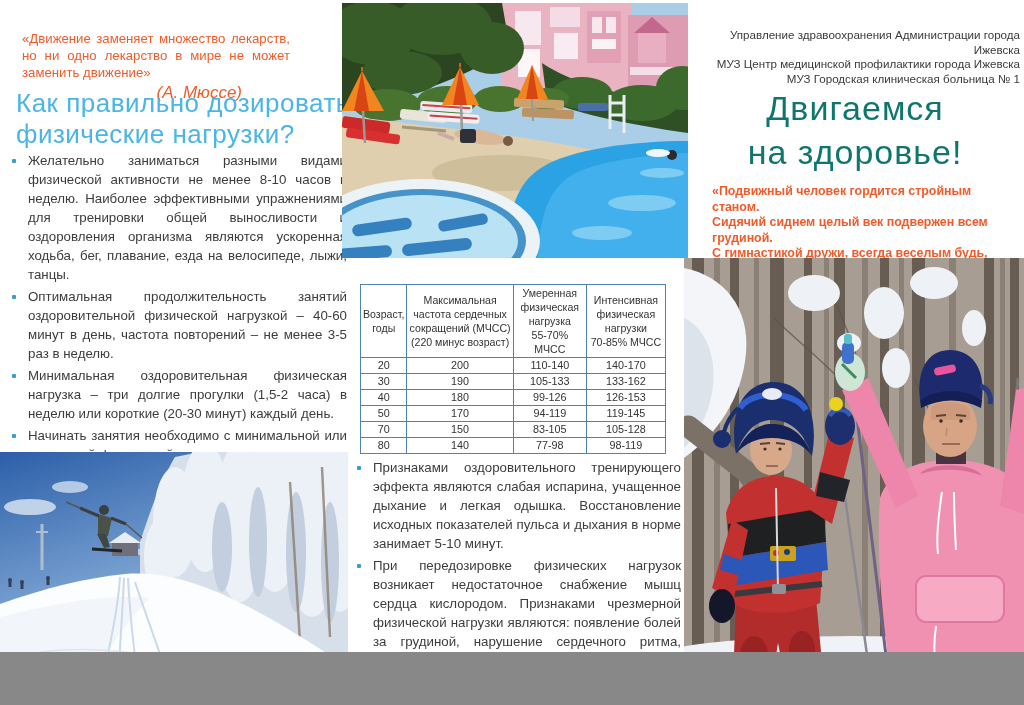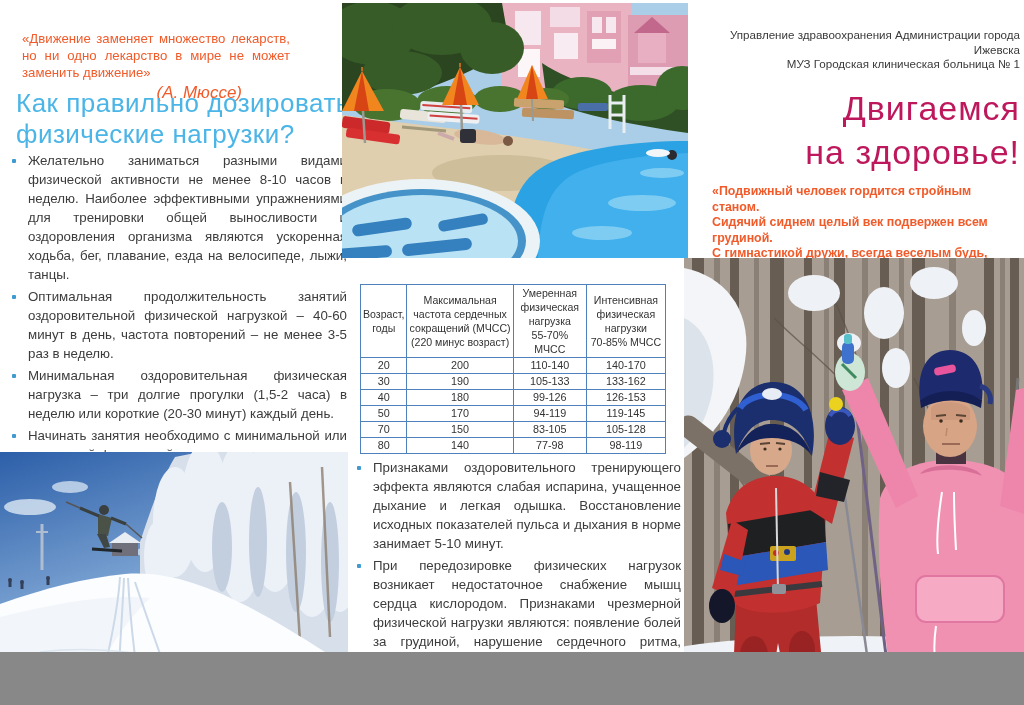--- a/index.html
+++ b/index.html
@@ -28,22 +28,22 @@
   .table-wrap{position:absolute;left:360px;top:284px;width:306px;}
   table.pulse{border-collapse:collapse;width:306px;font-size:10.6px;color:#333;}
   table.pulse td,table.pulse th{border:1px solid #4f81bd;text-align:center;vertical-align:middle;
     padding:1px 2px;font-weight:normal;}
   table.pulse th{white-space:pre-line;line-height:14px;height:58px;}
   table.pulse td{height:13px;line-height:13px;font-size:10.8px;padding:1px 0;}
   .bullets-center{position:absolute;left:351px;top:458px;width:330px;}
   
   .org-lines{position:absolute;left:690px;top:28px;width:330px;text-align:right;
     font-size:11.6px;line-height:14.5px;color:#3a3a3a;}
-  .title-right{position:absolute;left:690px;top:86px;width:330px;text-align:right;
-    color:#be185d;font-size:34px;line-height:44px;letter-spacing:1px;}
+  .title-right{position:absolute;left:690px;top:86px;width:330px;text-align:center;
+    color:#0f766e;font-size:34px;line-height:44px;letter-spacing:1px;}
   .quote-right{position:absolute;left:712px;top:184px;width:302px;
     color:#f15a29;font-size:12.4px;line-height:15.5px;font-weight:bold;}
   .quote-attr-right{color:#f15a29;font-style:italic;font-weight:normal;font-size:11.5px;
     text-align:right;margin-top:1px;}
 </style>
 </head>
 <body>
 
 <div class="page">
 
@@ -319,20 +319,21 @@
   </div>
 
   <ul class="bullets bullets-center">
     <li>Признаками оздоровительного тренирующего эффекта являются слабая испарина, учащенное дыхание и легкая одышка. Восстановление исходных  показателей пульса и дыхания в норме занимает 5-10 минут.</li>
     <li>При передозировке физических нагрузок возникает недостаточное снабжение мышц сердца кислородом. Признаками чрезмерной физической нагрузки являются: появление болей за грудиной, нарушение сердечного ритма, значительное увеличение частоты пульса, восстановление исходного состояния более 10 минут.</li>
 
   </ul>
 
   <div class="org-lines">
     <div>Управление здравоохранения Администрации города Ижевска</div>
+    <div>МУЗ Центр медицинской профилактики города Ижевска</div>
     <div>МУЗ Городская клиническая больница № 1</div>
   </div>
 
   <div class="title-right">
     <div>Двигаемся</div>
     <div>на здоровье!</div>
   </div>
 
   <div class="quote-right">
     <div>«Подвижный человек гордится стройным станом.</div>

